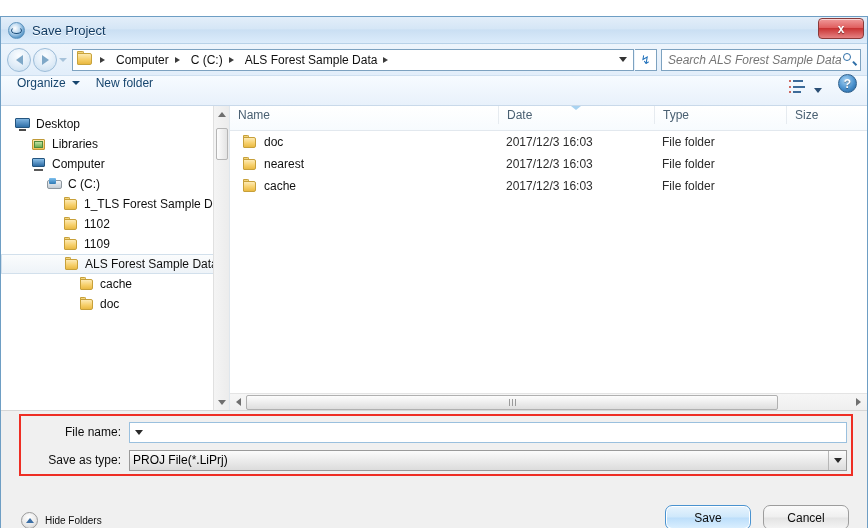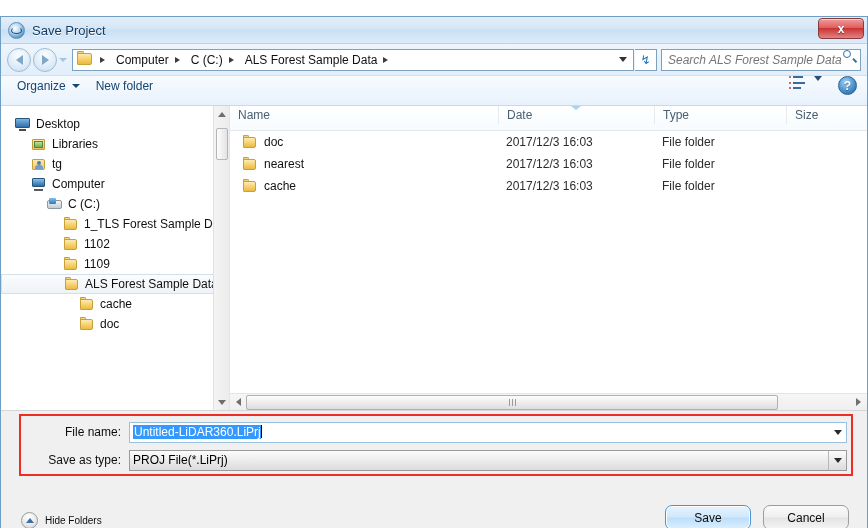--- a/index.html
+++ b/index.html
@@ -115,21 +115,21 @@
   }
   .refresh-btn{
     width:22px;height:22px;flex:0 0 22px;margin-left:1px;
     border:1px solid #7da2c0;border-left:none;background:#fff;box-sizing:border-box;
     display:flex;align-items:center;justify-content:center;cursor:pointer;
     color:#1e6fba;font-size:12px;
   }
   .searchbox{
     width:200px;flex:0 0 200px;height:22px;margin-left:4px;box-sizing:border-box;
     border:1px solid #7da2c0;background:#fff;
-    display:flex;padding:0 4px;
+    display:flex;align-items:center;padding:0 4px;
   }
   .searchbox input{
     flex:1 1 auto;border:none;outline:none;font-size:12px;
     font-style:italic;color:#6c6c6c;background:transparent;
     font-family:"Liberation Sans", sans-serif;min-width:0;
   }
   .mag{
     width:13px;height:13px;flex:0 0 13px;position:relative;
   }
   .mag i{
@@ -139,21 +139,21 @@
   .mag b{
     position:absolute;right:0;bottom:0;width:5px;height:1.7px;background:#2f6fa8;
     transform:rotate(45deg);transform-origin:right bottom;
   }
 
   
   .toolbar{
     height:30px;flex:0 0 30px;
     background:linear-gradient(to bottom,#f7fbff 0%,#e8f1fb 100%);
     border-bottom:1px solid #c9d9ea;
-    display:flex;align-items:flex-start;padding:0 8px;box-sizing:border-box;
+    display:flex;align-items:flex-end;padding:12px 8px;box-sizing:border-box;
   }
   .tb-item{
     font-size:12px;color:#16456e;padding:3px 8px;cursor:pointer;
     display:flex;align-items:center;white-space:nowrap;
   }
   .tb-item .caret{
     width:0;height:0;border-left:4px solid transparent;border-right:4px solid transparent;
     border-top:4px solid #16456e;margin-left:6px;display:block;
   }
   .tb-spacer{flex:1 1 auto;}
@@ -509,28 +509,20 @@
               <span class="base"></span>
             </span>
             <span class="lbl">Desktop</span>
           </div>
           <div class="tnode" style="padding-left: 30px;">
             <span class="ico lib">
               <span class="b"></span>
               <span class="g"></span>
             </span>
             <span class="lbl">Libraries</span>
-          </div>
-          <div class="tnode" style="padding-left: 30px;">
-            <span class="ico user">
-              <span class="b"></span>
-              <span class="bd"></span>
-              <span class="h"></span>
-            </span>
-            <span class="lbl">tg</span>
           </div>
           <div class="tnode" style="padding-left: 30px;">
             <span class="ico computer">
               <span class="scr"></span>
               <span class="base"></span>
             </span>
             <span class="lbl">Computer</span>
           </div>
           <div class="tnode" style="padding-left: 46px;">
             <span class="ico drive">
@@ -656,21 +648,20 @@
       </div>
     </div>
   </div>
 
   <div class="formarea">
     <div class="redbox"></div>
 
     <div class="formrow">
       <span class="flabel">File name:</span>
       <div class="combo text">
-        <span class="val"><span class="selt">Untitled-LiDAR360.LiPrj</span><span class="caretline"></span></span>
         <span class="ddbtn">
           <i></i>
         </span>
       </div>
     </div>
 
     <div class="formrow">
       <span class="flabel">Save as type:</span>
       <div class="combo sel">
         <span class="val">PROJ File(*.LiPrj)</span>

